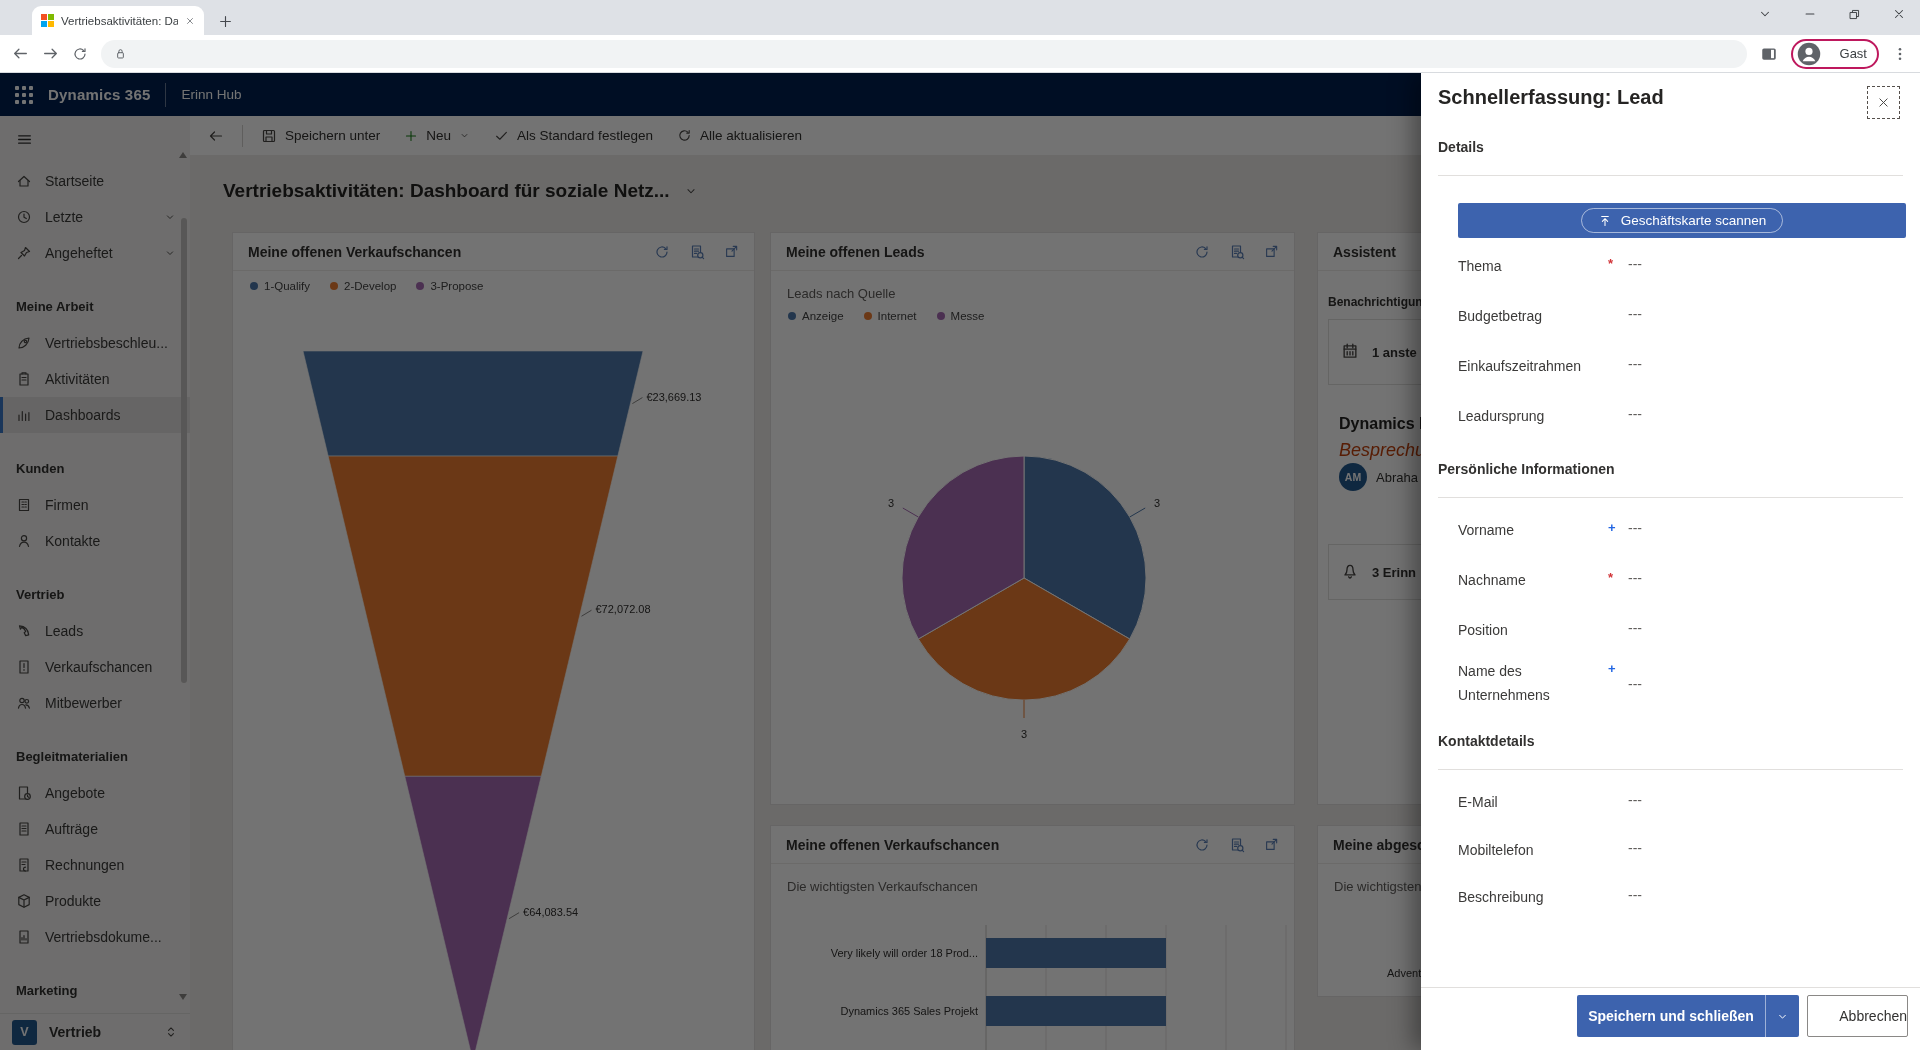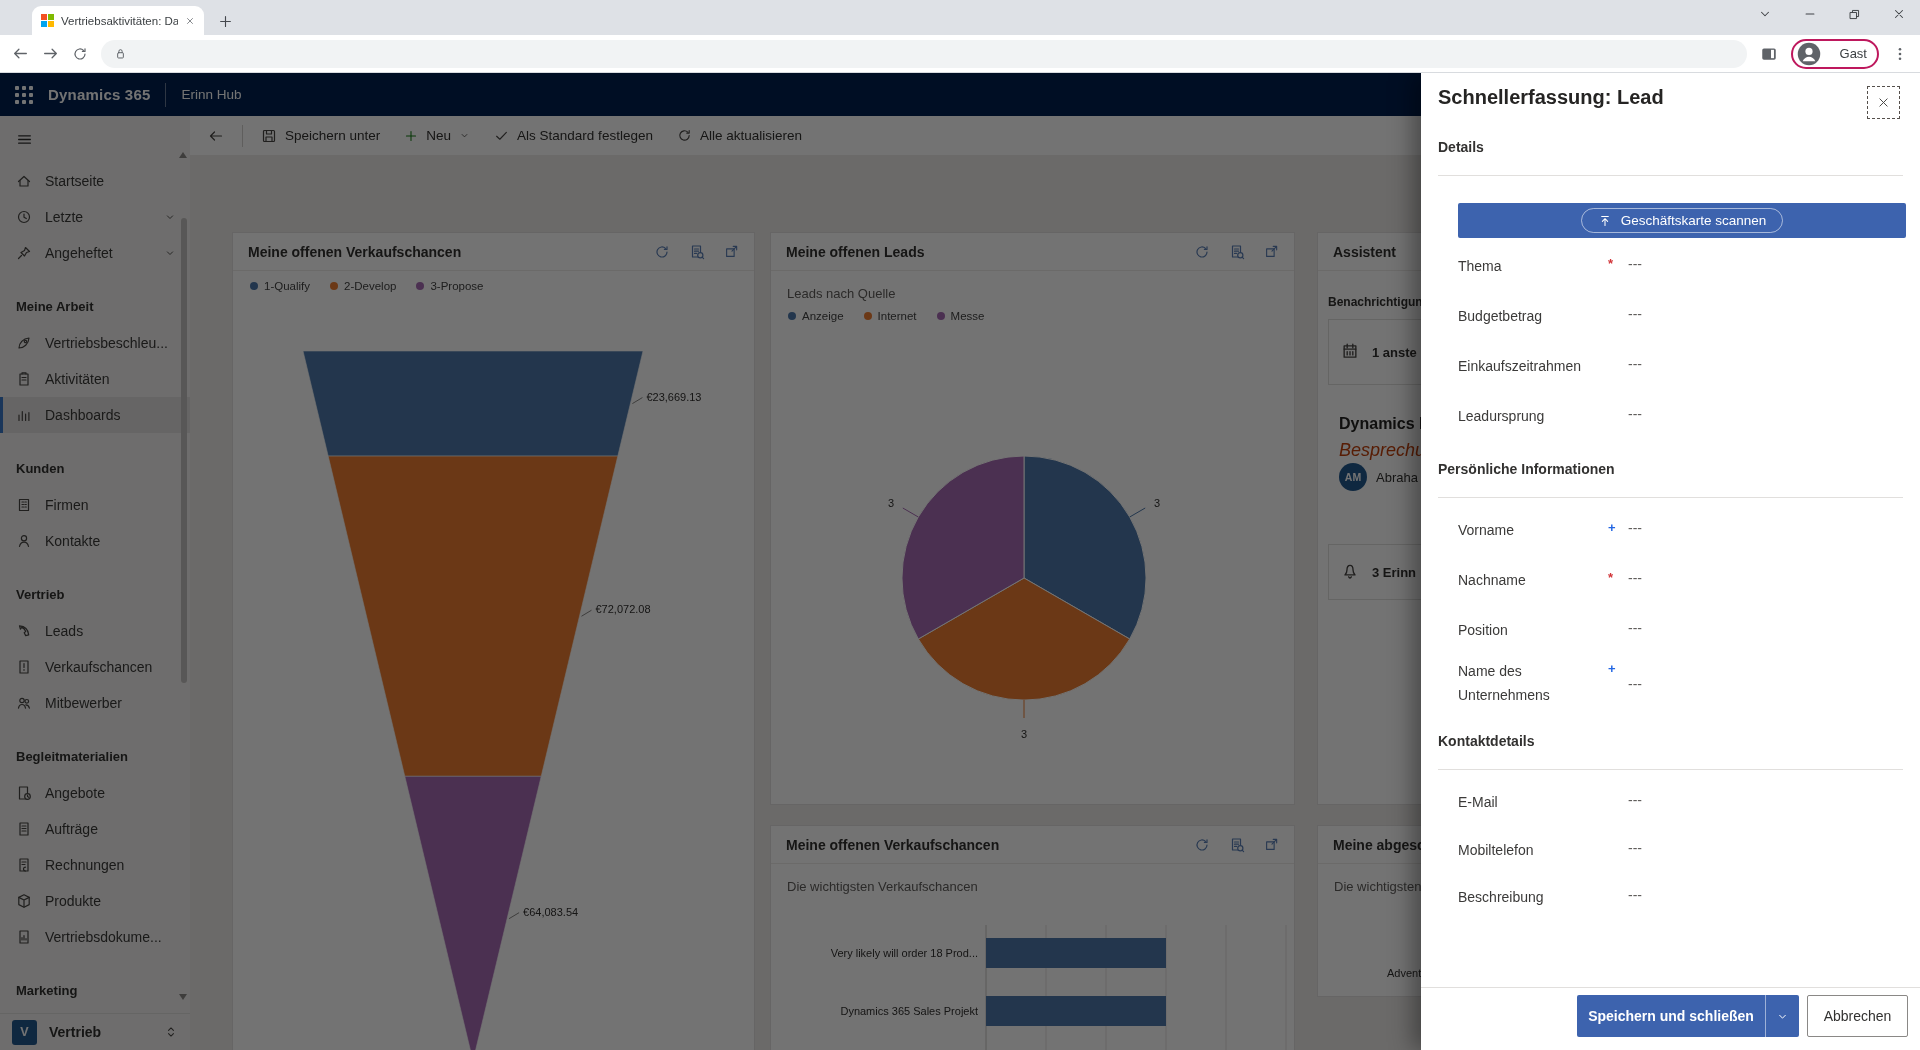--- a/index.html
+++ b/index.html
@@ -114,21 +114,21 @@
   .qc-row { position:absolute; left:0; right:0; }
   .qc-label { position:absolute; left:37px; width:146px; font-size:14px; color:#3b3a39; line-height:24px; }
   .qc-marker { position:absolute; left:187px; font-size:13px; font-weight:700; }
   .qc-value { position:absolute; left:207px; font-size:14px; color:#605e5c; cursor:text; }
   #qc-footer-div { position:absolute; left:0; right:0; top:914px; height:1px; background:#e1dfdd; }
   #qc-save { position:absolute; left:156px; top:922px; width:188px; height:42px; border:none; border-radius:2px 0 0 2px;
              color:#fff; font-size:14px; font-weight:700; font-family:inherit; cursor:pointer; }
   #qc-save-chev { position:absolute; left:344px; top:922px; width:34px; height:42px; border:none; border-radius:0 2px 2px 0;
                   border-left:1px solid rgba(255,255,255,.5); color:#fff; display:flex; align-items:center; justify-content:center; cursor:pointer; }
   #qc-cancel { position:absolute; left:386px; top:922px; width:101px; height:42px; background:#fff; border:1px solid #8a8886; border-radius:2px;
-               font-size:14px; color:#323130; font-family:inherit; cursor:pointer; }
+               font-size:14px; color:#323130; font-family:inherit; cursor:pointer;text-align:right; }
 </style>
 </head>
 <body>
 
 <div id="tabstrip">
   <div class="tab">
     <span class="favicon">
       <span style="background:#f25022"></span>
         <span style="background:#7fba00"></span>
       <span style="background:#00a4ef"></span>
@@ -411,20 +411,28 @@
           </svg>
           <span>Als Standard festlegen</span>
       </span>
       <span class="cmd-btn" id="cmd-refresh">
         <svg viewBox="0 0 16 16" width="15" height="15" fill="none" stroke="currentColor" stroke-width="1.2" stroke-linecap="round" stroke-linejoin="round">
             <path d="M13 8a5 5 0 1 1-1.5-3.6"></path>
             <path d="M13 2.8v2.6h-2.6"></path>
           </svg>
           <span>Alle aktualisieren</span>
       </span>
+    </div>
+    <div id="title-row">
+      <span id="page-title">Vertriebsaktivitäten: Dashboard für soziale Netz...</span>
+      <span class="chevdn">
+          <svg viewBox="0 0 16 16" width="14" height="14" fill="none" stroke="currentColor" stroke-width="1.2" stroke-linecap="round" stroke-linejoin="round">
+            <path d="M4.5 6.5 8 10l3.5-3.5"></path>
+          </svg>
+        </span>
     </div>
   </div>
 
   <div class="card" id="card-funnel">
     <div class="card-header">
         <span>Meine offenen Verkaufschancen</span>
       <span class="card-icons">
         <span class="i-refresh">
             <svg viewBox="0 0 16 16" width="16" height="16" fill="none" stroke="currentColor" stroke-width="1.2" stroke-linecap="round" stroke-linejoin="round">
               <path d="M13 8a5 5 0 1 1-1.5-3.6"></path>

